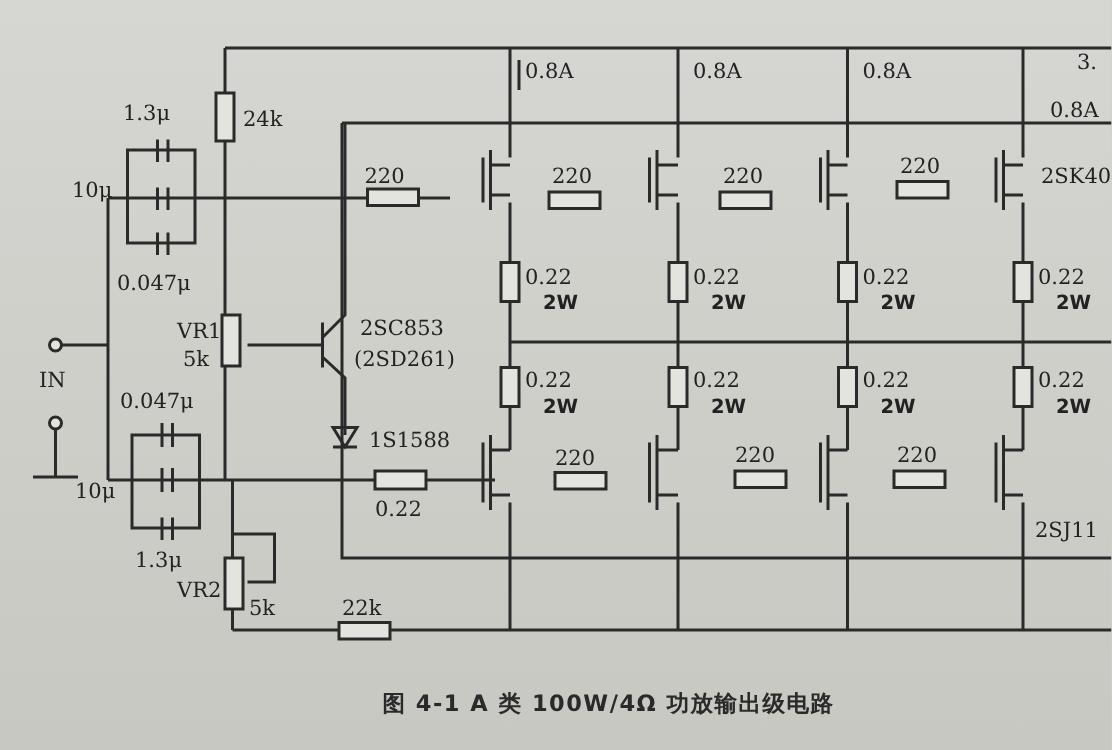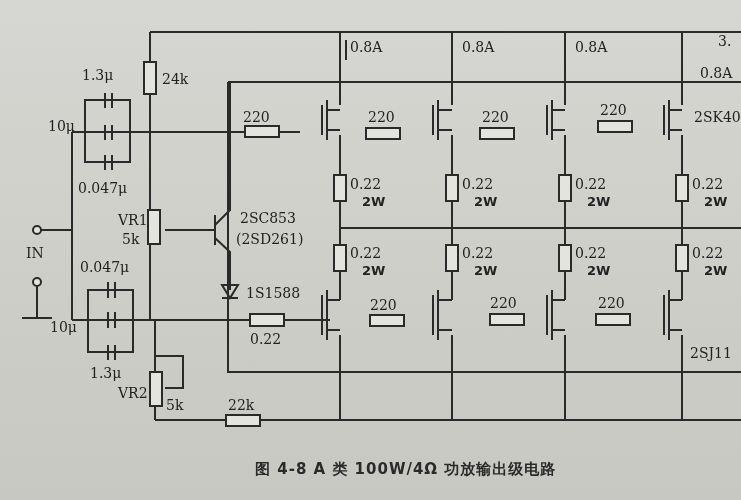--- a/index.html
+++ b/index.html
@@ -132,14 +132,14 @@
     <text class="ts" x="704" y="206">2W</text>
     <text class="t" x="692" y="258">0.22</text>
     <text class="ts" x="704" y="275">2W</text>
     <text class="t" x="690" y="358">2SJ11</text>
     <rect class="r" x="598" y="121" width="34" height="11"></rect>
         <text class="t" x="600" y="115">220</text>
     <rect class="r" x="596" y="314" width="34" height="11"></rect>
         <text class="t" x="598" y="308">220</text>
   </g>
 </svg>
-<div class="cap">图 4-8   A 类 100W/4Ω 功放输出级电路</div>
+<div class="cap">图 4-1   A 类 100W/4Ω 功放输出级电路</div>
 </div>
 
 </body></html>

